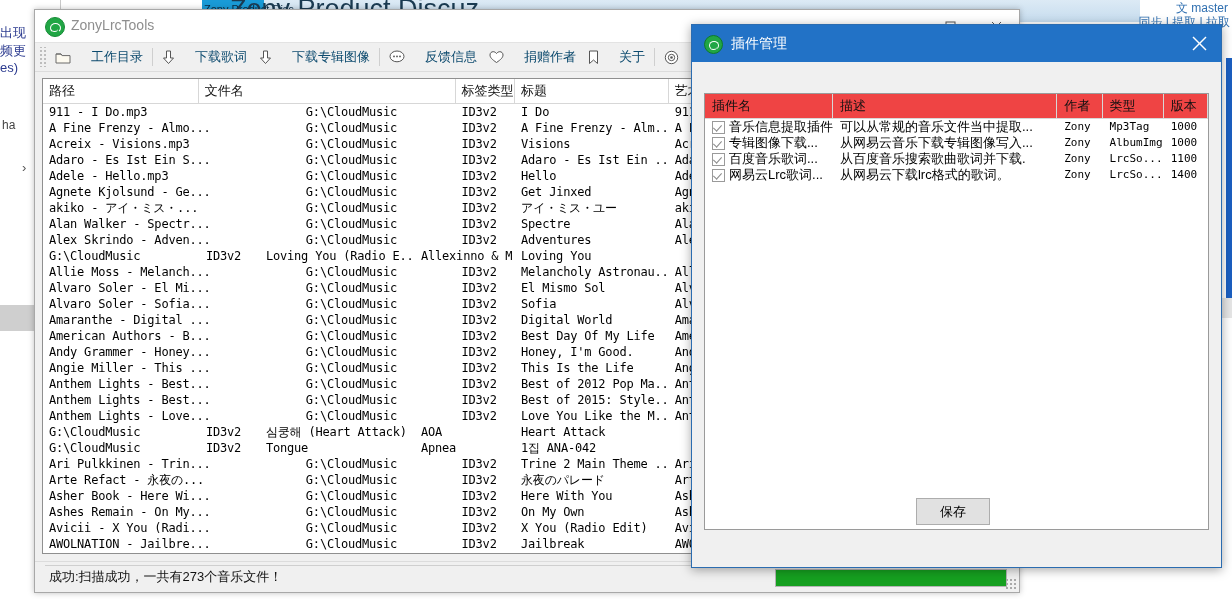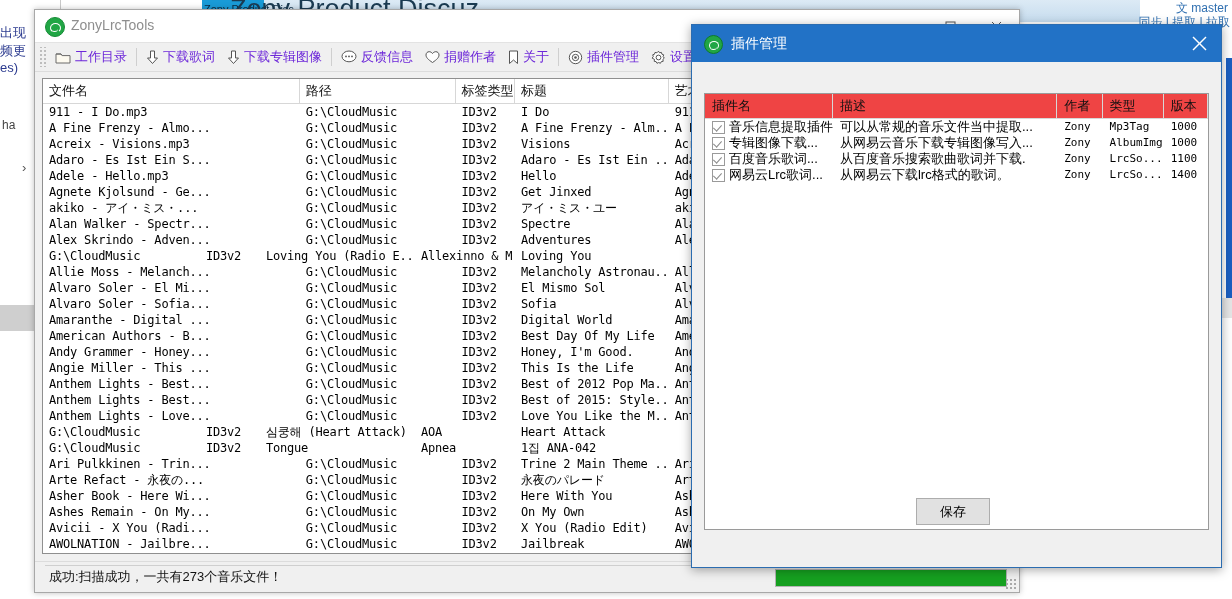--- a/index.html
+++ b/index.html
@@ -103,21 +103,21 @@
     height:28px;background:#f0f0f0;border-bottom:1px solid #dcdcdc;
     display:flex;align-items:center;padding-left:4px;
   }
   .grip{
     width:8px;height:20px;margin-right:2px;
     background-image:radial-gradient(#bdbdbd 1px, transparent 1px);
     background-size:4px 4px;background-position:0 2px;
   }
   .tb-item{
     display:flex;align-items:center;height:24px;padding:0 6px;
-    font-size:13px;color:#6d28d9;white-space:nowrap;cursor:default;
+    font-size:13px;color:#0c4a6e;white-space:nowrap;cursor:default;gap:16px;
   }
   .tb-item .ico{margin-right:4px;display:inline-flex;align-items:center;}
   .tb-sep{width:1px;height:18px;background:#cfcfcf;margin:0 3px;}
 
   .listarea{
     position:absolute;left:7px;top:68px;right:7px;bottom:38px;
     background:#ffffff;border:1px solid #8f8f8f;overflow:hidden;
   }
   .lhead{
     display:flex;height:24px;background:#ffffff;border-bottom:1px solid #d7d7d7;
@@ -353,22 +353,22 @@
             <path d="M7.5 1.2l1 1.6 1.9-.4.5 1.8 1.8.6-.6 1.8 1.2 1.5-1.4 1.3.3 1.9-1.9.3-.9 1.7-1.7-.8-1.7.8-.9-1.7-1.9-.3.3-1.9L1.1 8.1l1.2-1.5-.6-1.8 1.8-.6.5-1.8 1.9.4z" fill="#fff" stroke="#555" stroke-width="1"></path>
             <circle cx="7.5" cy="7.5" r="2.4" fill="none" stroke="#555" stroke-width="1"></circle>
           </svg>
       </span>
       <span>设置</span>
     </div>
   </div>
 
   <div class="listarea">
     <div class="lhead" id="file-head">
+        <div class="hc c1">路径</div>
         <div class="hc c0">文件名</div>
-        <div class="hc c1">路径</div>
         <div class="hc c2">标签类型</div>
         <div class="hc c3">标题</div>
         <div class="hc c4">艺术家/歌手</div>
         <div class="hc c5">专辑/唱片集</div>
         <div class="hc c6"></div>
       </div>
     <div id="file-rows">
         <div class="lrow">
           <div class="cc c0">911 - I Do.mp3</div>
           <div class="cc c1">G:\CloudMusic</div>

